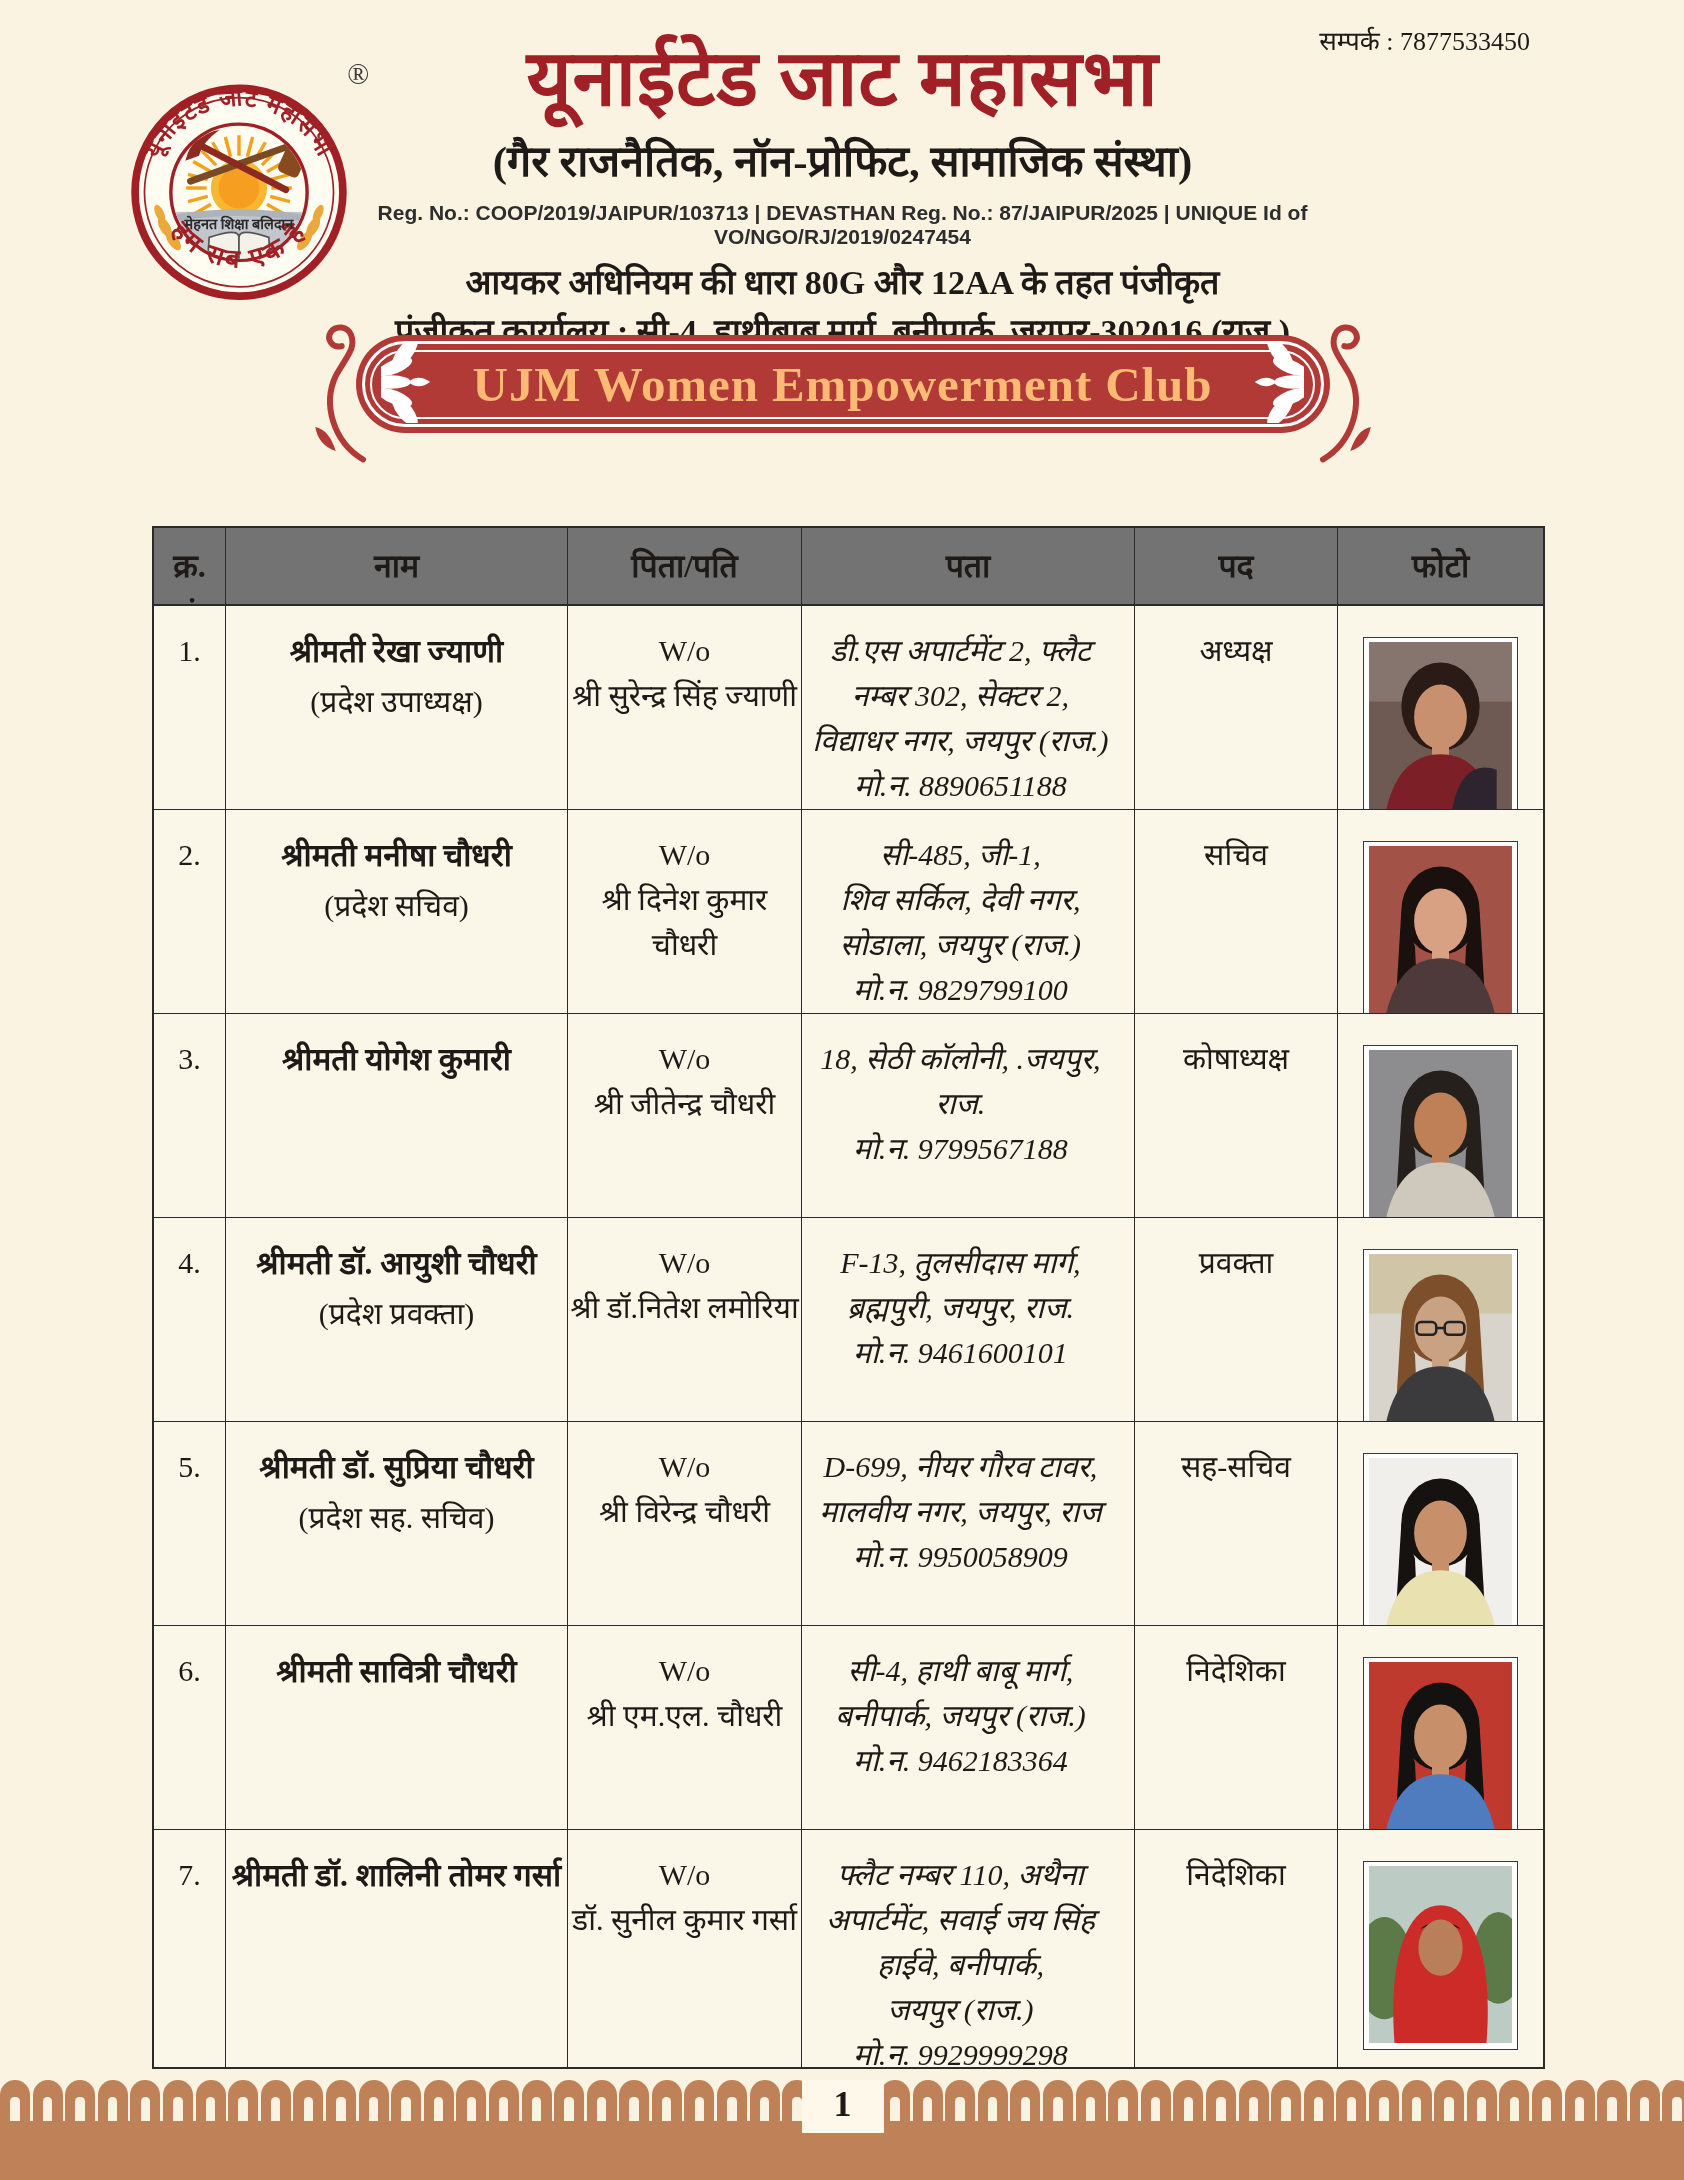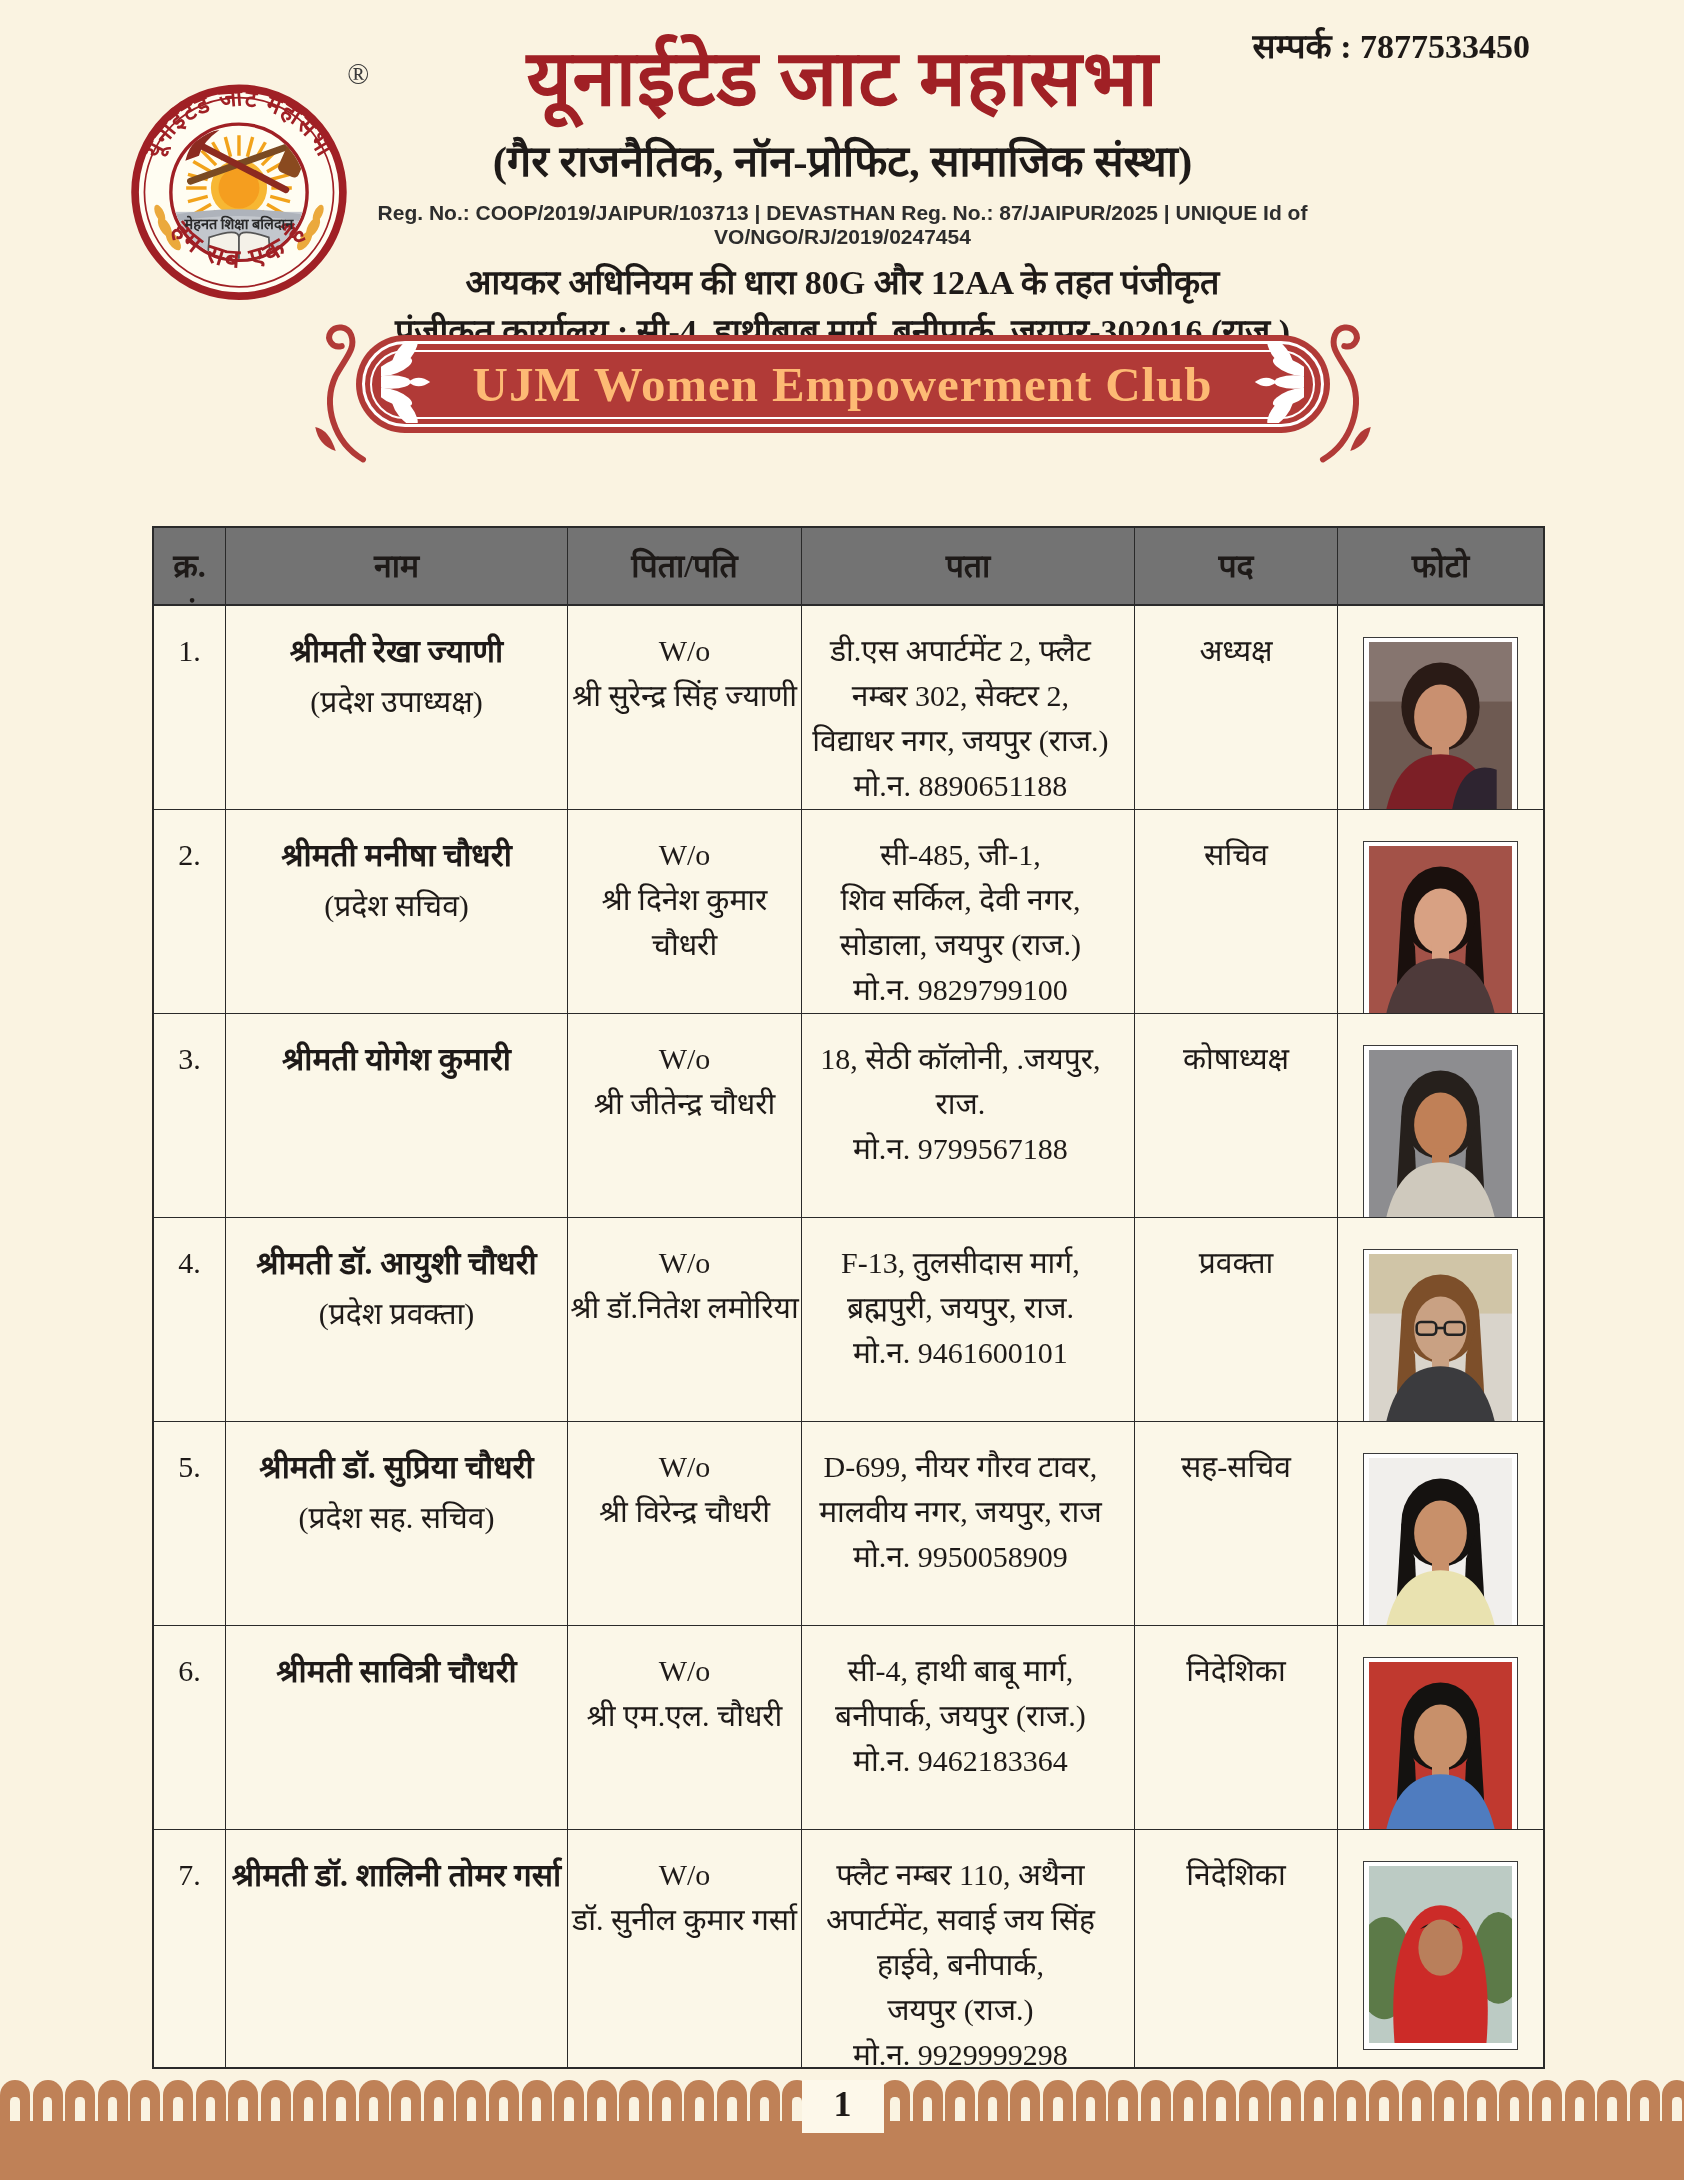--- a/index.html
+++ b/index.html
@@ -1,20 +1,20 @@
 <!DOCTYPE html>
 <html style="font-size:13.6px"><head>
 <meta charset="utf-8">
 <style>
   html,body{margin:0;padding:0;background:#e8e2d2;}
   .page{position:relative;width:1685px;height:2181px;background:#faf3e1;overflow:hidden;
         font-family:"Liberation Serif","DejaVu Serif",serif;color:#1e1a18;}
 
   
-  .contact{position:absolute;top:22px;right:155px;font-size:34px;font-weight:bold;}
+  .contact{position:absolute;top:22px;right:155px;font-size:26px;font-weight:normal;}
 
   
   .logo-wrap{position:absolute;left:124px;top:60px;width:247px;height:256px;}
 
   
   .header-center{position:absolute;left:50%;transform:translateX(-50%);top:36px;width:1073px;text-align:center;}
   .org-title{font-size:78px;font-weight:bold;color:#a02025;line-height:1.1;letter-spacing:0.9px;}
   .org-subtitle{font-size:43px;font-weight:bold;margin-top:8.5px;}
   .org-reg{font-size:21px;margin-top:12px;font-family:"Liberation Sans","DejaVu Sans",sans-serif;font-weight:bold;color:#2d2d2d;}
   .org-tax{font-size:34px;font-weight:bold;margin-top:8.5px;}
@@ -41,21 +41,21 @@
   .t-row{display:grid;grid-template-columns:72px 342px 234px 333px 203px 1fr;}
   .t-row.head .t-cell{background:#737373;font-size:32px;font-weight:bold;padding-top:13.6px;line-height:1.5;
                       border-bottom:2.6px solid #2a2a2a;height:78px;box-sizing:border-box;white-space:pre-line;}
   .t-cell{border-right:1.7px solid #2a2a2a;text-align:center;box-sizing:border-box;overflow:hidden;}
   .t-cell:last-child{border-right:none;}
   .t-row.body .t-cell{height:204px;border-bottom:1.7px solid #2a2a2a;font-size:30px;padding-top:22px;line-height:1.5;}
   .t-row.body.last .t-cell{height:237px;border-bottom:none;}
   .t-cell.sn{font-size:31px;}
   .nm{font-weight:bold;font-size:31.5px;}
   .desg{margin-top:3.4px;}
-  .t-cell.addr{white-space:pre-line;padding-left:6.8px;padding-right:22px;}
+  .t-cell.addr{white-space:pre-line;padding-left:6.8px;padding-right:22px;font-style:italic;}
   .t-cell.photo{padding-top:0;}
   .photo-frame{width:155px;height:189px;margin:8.5px auto 0;background:#fff;border:1.7px solid #3a3a3a;
                padding:4.3px;box-sizing:border-box;}
 
   
   .footer{position:absolute;left:0;bottom:0;width:1685px;height:101px;}
   .arches{position:absolute;top:0;left:0;right:0;height:43px;display:flex;gap:2.6px;overflow:hidden;}
   .arch{flex:0 0 30px;width:30px;height:43px;background:#bf8157;border-radius:15.3px 15.3px 0 0;position:relative;}
   .arch::after{content:"";position:absolute;left:10.2px;bottom:0;width:9.4px;height:25.6px;background:#faf3e1;
                border-radius:4.3px 4.3px 0 0;}

